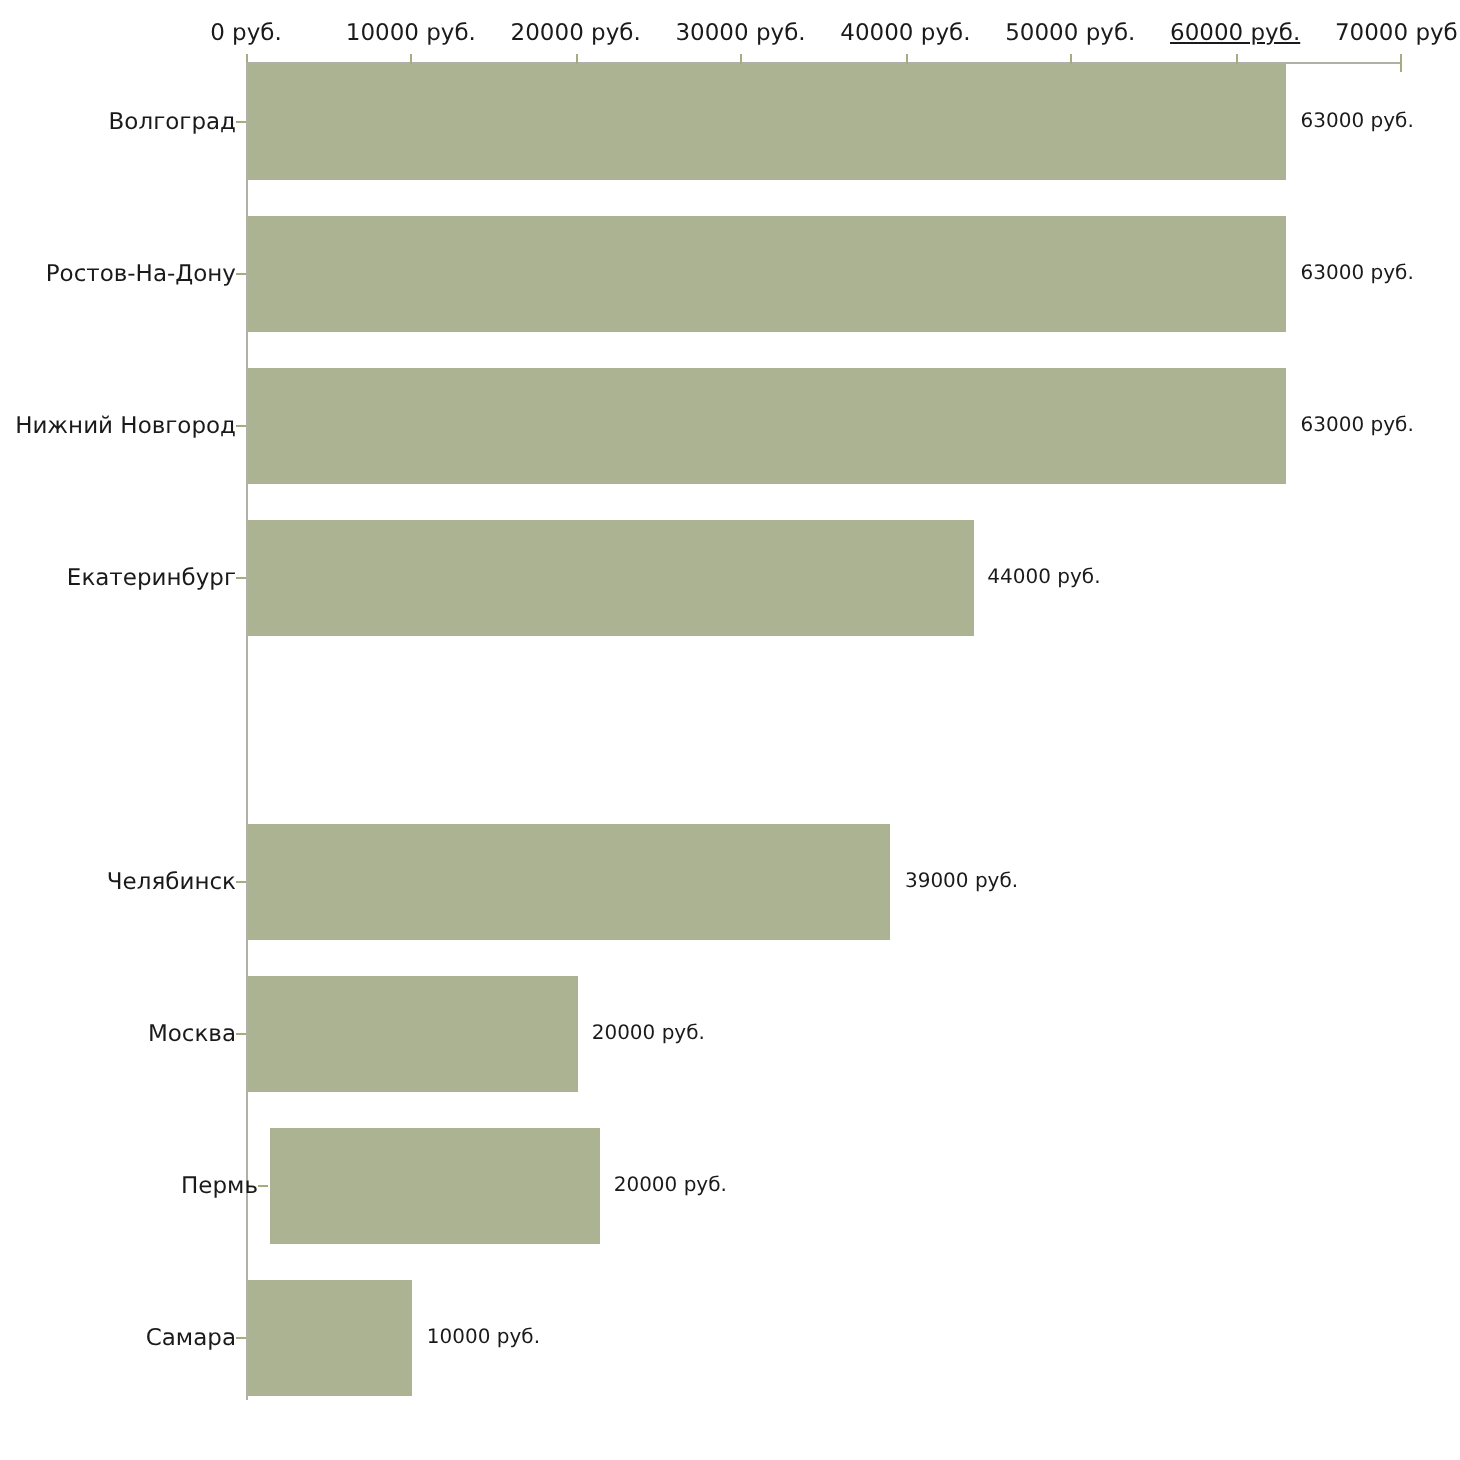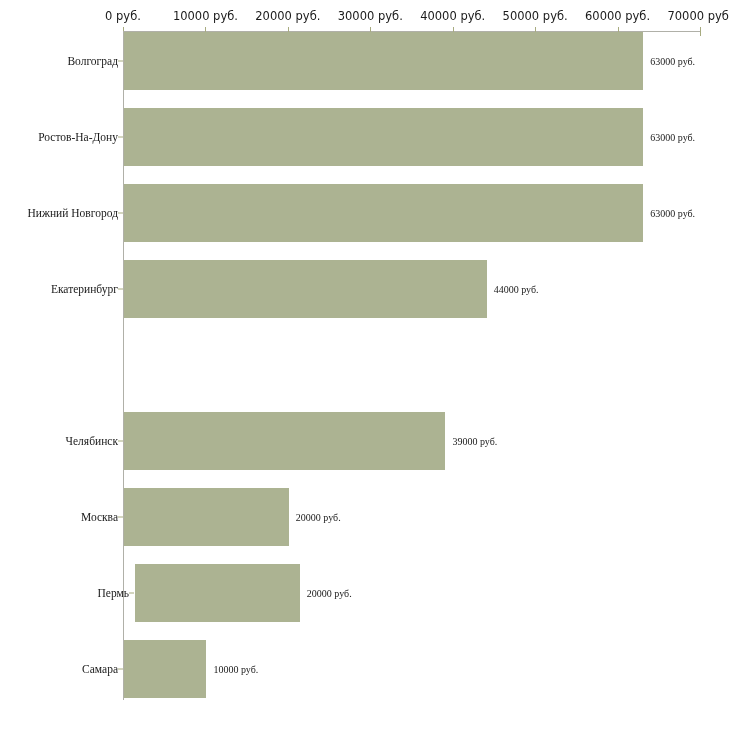--- a/index.html
+++ b/index.html
@@ -64,21 +64,20 @@
     background: #b0b0a8;
   }
 
   
   #plot-area {
     position: absolute;
     left: 0;
     top: 32px;
     width: 730px;
     height: 514px;
-    font-family: Liberation Serif, serif;
   }
   .bar-row {
     position: absolute;
     left: 0;
     width: 730px;
     height: 58px;
   }
   .cat-label {
     position: absolute;
     right: 612px;   
@@ -128,21 +127,21 @@
       <div class="xtick" style="left: 205.429px;">10000 руб.</div>
       <div class="xtick-mark" style="left: 205.429px;"></div>
       <div class="xtick" style="left: 287.857px;">20000 руб.</div>
       <div class="xtick-mark" style="left: 287.857px;"></div>
       <div class="xtick" style="left: 370.286px;">30000 руб.</div>
       <div class="xtick-mark" style="left: 370.286px;"></div>
       <div class="xtick" style="left: 452.714px;">40000 руб.</div>
       <div class="xtick-mark" style="left: 452.714px;"></div>
       <div class="xtick" style="left: 535.143px;">50000 руб.</div>
       <div class="xtick-mark" style="left: 535.143px;"></div>
-      <div class="xtick" style="left: 617.571px;">60000 руб.</div>
+      <div class="xtick" style="left: 617.571px; text-decoration: underline;">60000 руб.</div>
       <div class="xtick-mark" style="left: 617.571px;"></div>
       <div class="xtick" style="left: 700px;">70000 руб.</div>
       <div class="xtick-mark" style="left: 700px;"></div>
     </div>
 
   <div id="y-axis-line"></div>
 
   <div id="plot-area">
       <div class="bar-row" style="top: 0px;">
         <div class="cat-label">Волгоград</div>

